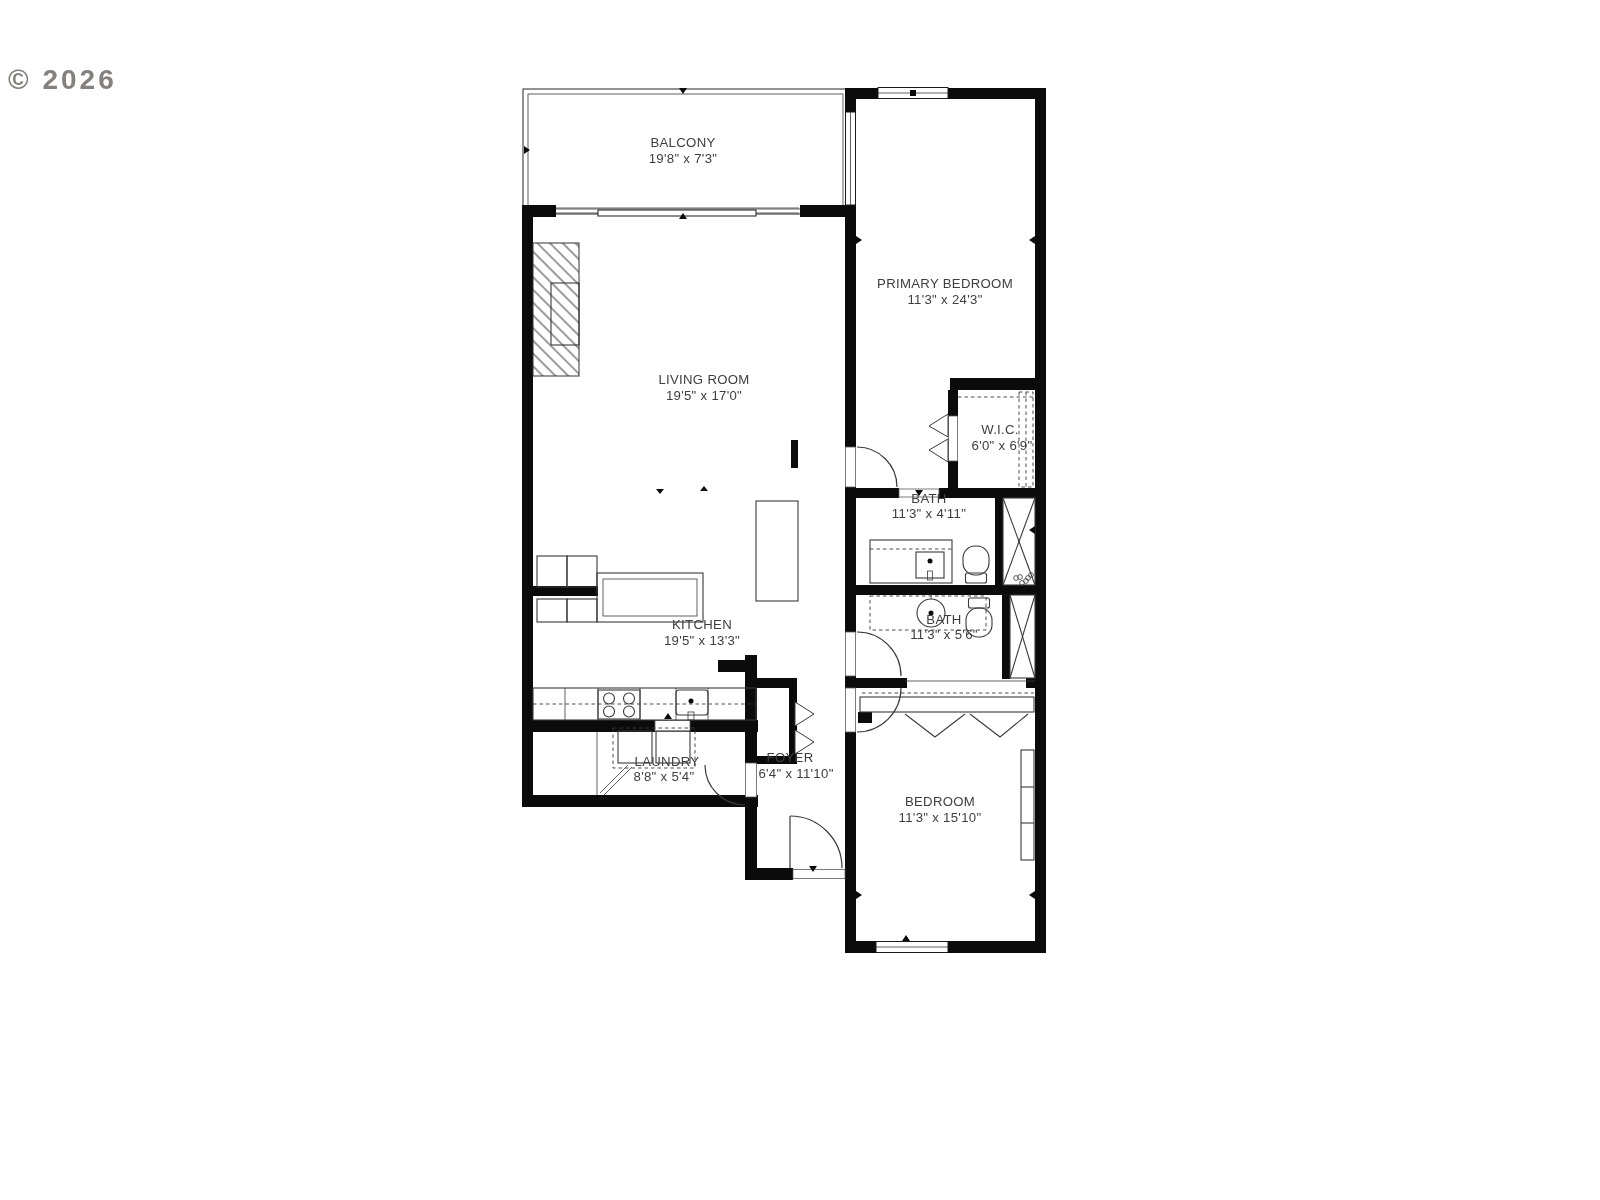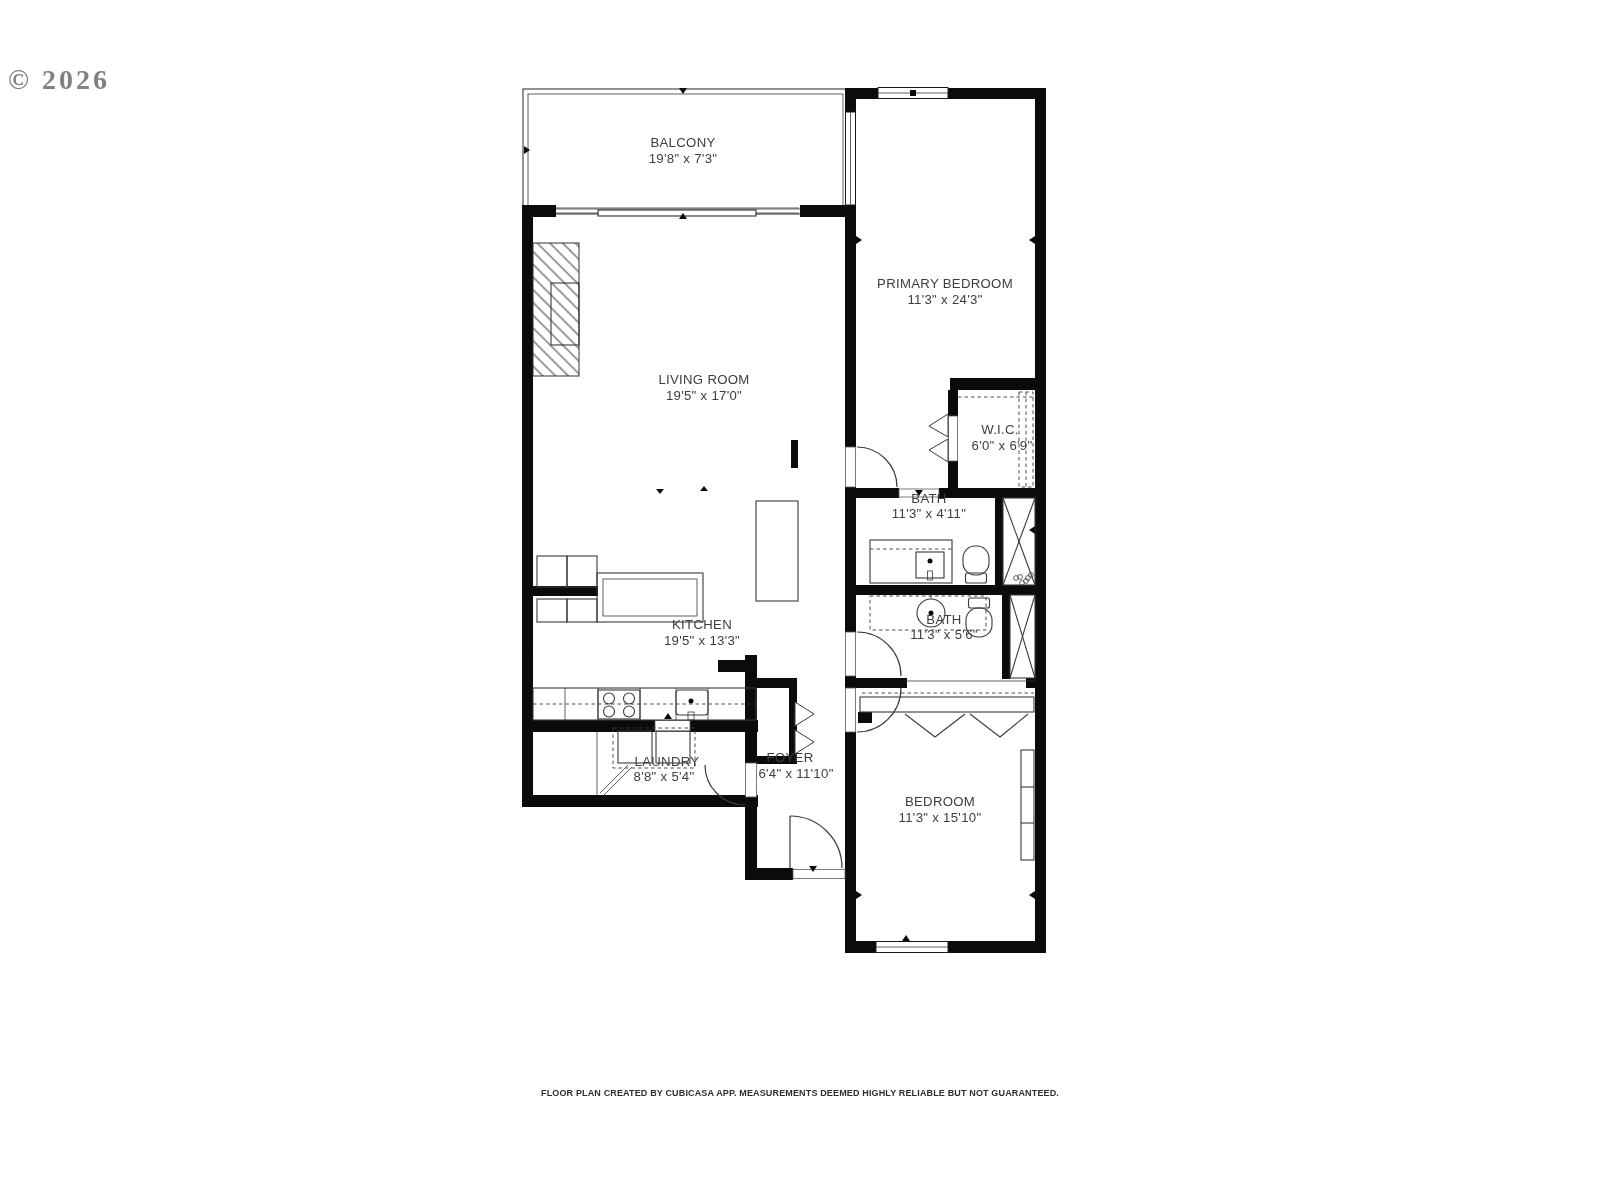--- a/index.html
+++ b/index.html
@@ -1,18 +1,18 @@
 <!DOCTYPE html>
 <html><head>
 <meta charset="utf-8">
 <style>
   html,body{margin:0;padding:0;background:#ffffff;}
   .page{position:relative;width:1600px;height:1200px;background:#fff;overflow:hidden;
         font-family:"Liberation Sans",sans-serif;}
-  .copyright{position:absolute;left:8px;top:64px;font-family:Liberation Serif, serif;
+  .copyright{position:absolute;left:8px;top:64px;font-family:Liberation Sans, sans-serif;
         font-size:28px;font-weight:700;letter-spacing:3px;color:#84807d;}
   .footer{position:absolute;left:0;top:1088px;width:1600px;text-align:center;
         font-size:9px;font-weight:700;letter-spacing:0.15px;color:#2e2e2e;}
   svg{position:absolute;left:0;top:0;}
   .wall{fill:#0b0b0b;}
   .tln{fill:none;stroke:#3a3a3a;stroke-width:1.1;}
   .hair{fill:none;stroke:#3a3a3a;stroke-width:0.8;}
   .dash{fill:none;stroke:#3a3a3a;stroke-width:0.9;stroke-dasharray:3.5 3;}
   .win{fill:#ffffff;stroke:#1a1a1a;stroke-width:1;}
   .opening{fill:#ffffff;stroke:#5a5a5a;stroke-width:0.8;}
@@ -257,14 +257,13 @@
       <text class="rlabel" x="664" y="781">8'8" x 5'4"</text>
 
       <text class="rlabel" x="790" y="762">FOYER</text>
       <text class="rlabel" x="796" y="778">6'4" x 11'10"</text>
 
       <text class="rlabel" x="940" y="806">BEDROOM</text>
       <text class="rlabel" x="940" y="822">11'3" x 15'10"</text>
     </g>
   </svg>
 
-  <div class="footer">FLOOR PLAN CREATED BY CUBICASA APP. MEASUREMENTS DEEMED HIGHLY RELIABLE BUT NOT GUARANTEED.</div>
 </div>
 
 </body></html>

